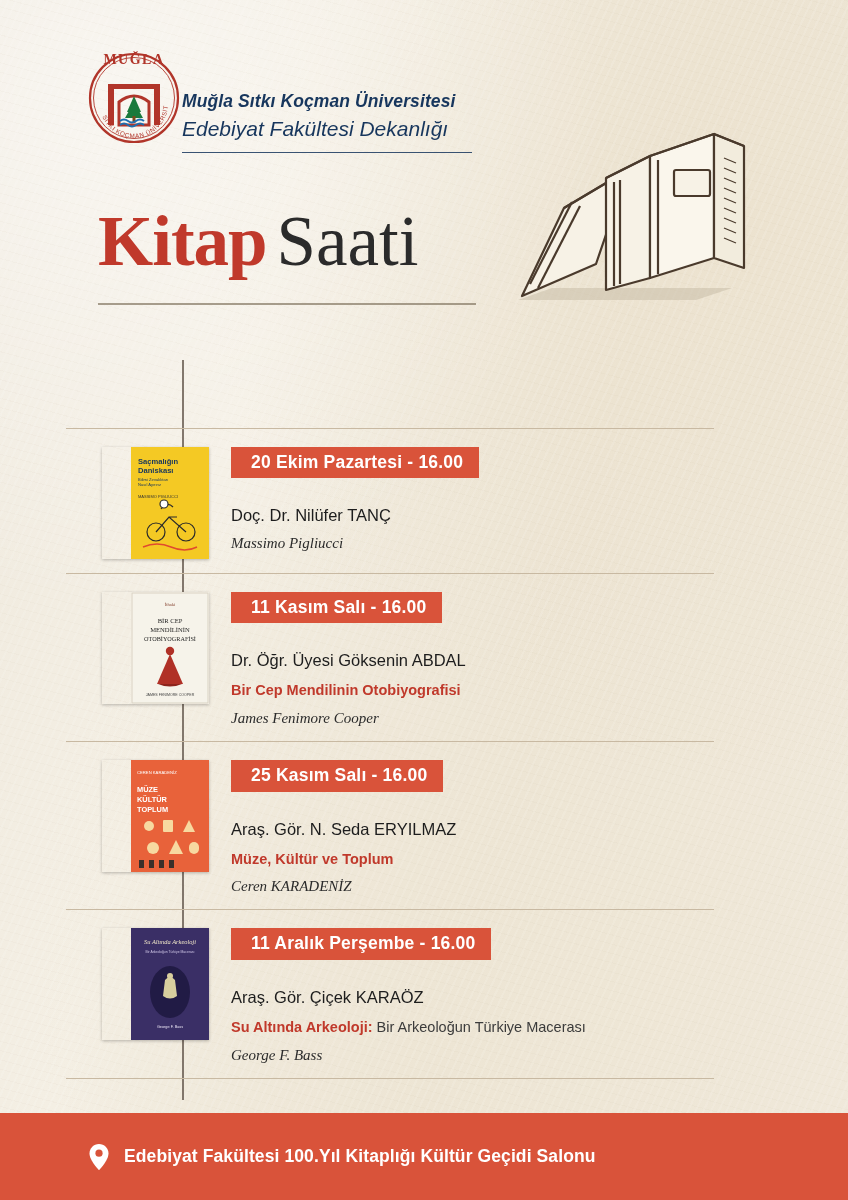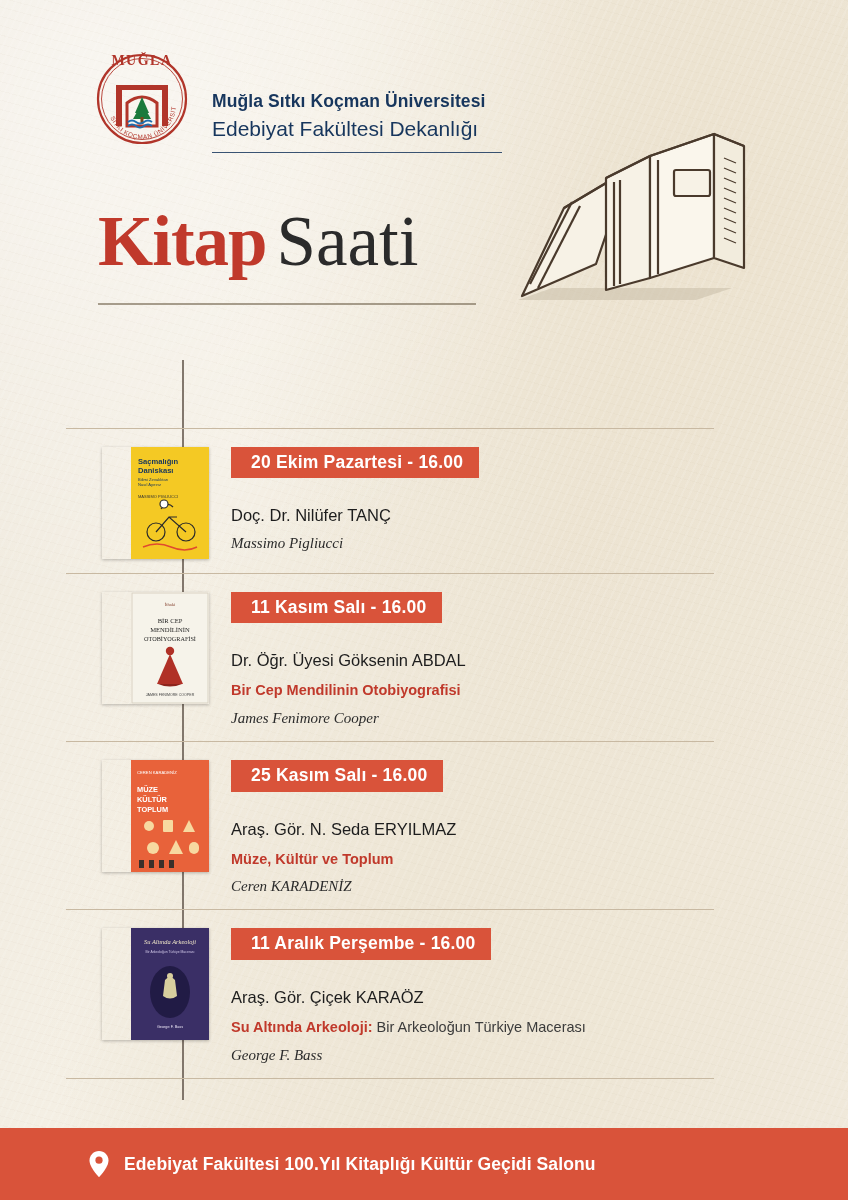--- a/index.html
+++ b/index.html
@@ -32,34 +32,34 @@
     pointer-events: none;
     background-image:
       repeating-linear-gradient(115deg, rgba(255,255,255,0.22) 0px, rgba(255,255,255,0.22) 2px, rgba(0,0,0,0) 2px, rgba(0,0,0,0) 7px),
       repeating-linear-gradient(15deg, rgba(190,175,150,0.10) 0px, rgba(190,175,150,0.10) 1px, rgba(0,0,0,0) 1px, rgba(0,0,0,0) 9px);
   }
 
   
   .header {
     position: absolute;
     top: 42px;
-    left: 94px;
+    left: 86px;
     display: flex;
-    align-items: flex-end;
+    align-items: center;
   }
   .logo {
     width: 96px;
     height: 110px;
     position: relative;
     flex: none;
   }
   .logo svg { display: block; }
   .univ-block {
-    margin-left: 22px;
     padding-top: 48px;
+    font-style: italic;
   }
   .univ-name {
     color: #17365d;
     font-size: 17.5px;
     font-weight: bold;
     letter-spacing: 0.1px;
     line-height: 1.35;
   }
   .univ-sub {
     color: #17365d;
@@ -194,21 +194,21 @@
     color: #2b2b2b;
     font-family: "Liberation Serif", serif;
   }
 
   
   .footer {
     position: absolute;
     left: 0;
     bottom: 0;
     width: 848px;
-    height: 72px;
+    height: 87px;
     background: #d9533a;
     display: flex;
     align-items: center;
   }
   .footer-inner {
     display: flex;
     align-items: center;
     margin-left: 88px;
   }
   .pin-icon {

